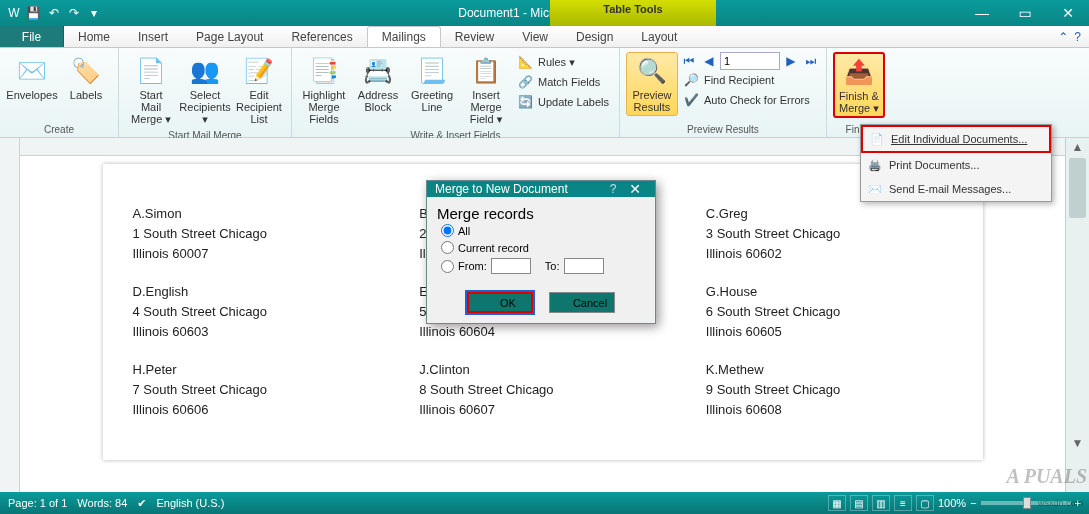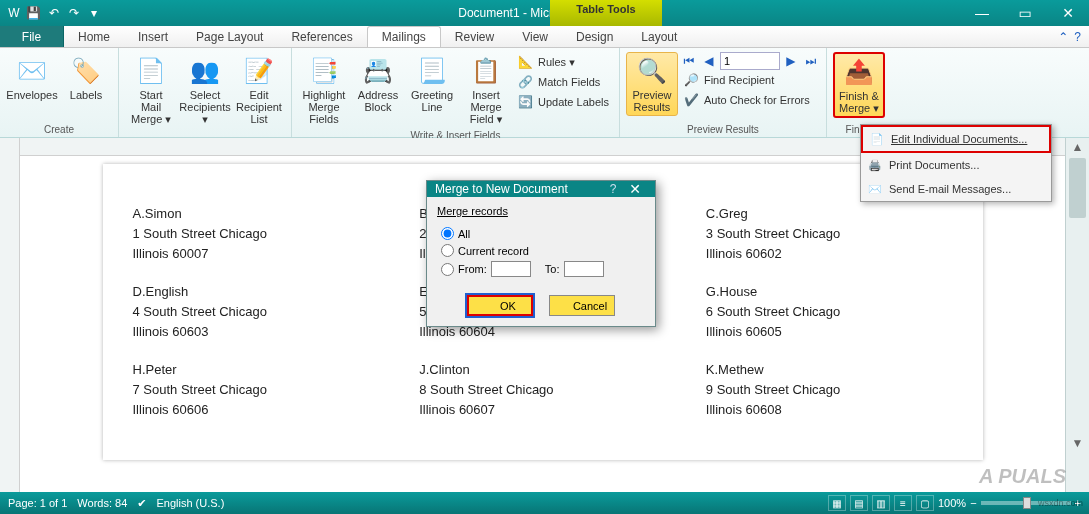--- a/index.html
+++ b/index.html
@@ -3,21 +3,21 @@
 <meta charset="utf-8">
 <style>
 * { margin: 0; padding: 0; box-sizing: border-box; font-family: "Segoe UI", Tahoma, sans-serif; }
 body { width: 1089px; height: 514px; background: #fff; overflow: hidden; position: relative; font-size: 12px; }
 
 
 .titlebar { height: 26px; background: linear-gradient(#0a9b9b, #0a8585); display: flex; align-items: center; color: #fff; position: relative; }
 .qat { display: flex; align-items: center; gap: 4px; padding: 0 6px; }
 .qat-icon { width: 16px; height: 16px; display: inline-flex; align-items: center; justify-content: center; font-size: 12px; color: #fff; }
 .title-center { flex: 1; text-align: center; font-size: 12px; }
-.tabletools-header { position: absolute; left: 550px; top: 0; width: 112px; height: 26px; background: linear-gradient(#d4de00, #a8b800); color: #333; text-align: center; font-size: 11px; line-height: 14px; padding-top: 2px; font-weight: bold; }
+.tabletools-header { position: absolute; left: 550px; top: 0; width: 166px; height: 26px; background: linear-gradient(#d4de00, #a8b800); color: #333; text-align: center; font-size: 11px; line-height: 14px; padding-top: 2px; font-weight: bold; }
 .win-controls { display: flex; gap: 1px; margin-left: auto; }
 .win-btn { width: 42px; height: 26px; display: flex; align-items: center; justify-content: center; color: #fff; font-size: 14px; }
 
 
 .tabs-row { height: 22px; background: linear-gradient(#fff, #f0f0f0); display: flex; align-items: stretch; border-bottom: 1px solid #c8c8c8; position: relative; }
 .file-tab { width: 64px; background: #1e7b7b; color: #fff; display: flex; align-items: center; justify-content: center; font-size: 12px; border-right: 1px solid #0a6565; }
 .tab { padding: 0 14px; display: flex; align-items: center; color: #444; cursor: default; font-size: 12px; }
 .tab.active { background: #fff; border: 1px solid #c8c8c8; border-bottom: none; border-radius: 3px 3px 0 0; }
 .help-area { margin-left: auto; display: flex; align-items: center; padding-right: 8px; gap: 6px; }
 
@@ -57,35 +57,35 @@
 .page { width: 880px; margin: 8px auto 4px; background: #fff; box-shadow: 0 0 4px rgba(0,0,0,0.3); padding: 40px 30px; position: relative; }
 .records { display: grid; grid-template-columns: repeat(3, 1fr); gap: 18px 40px; font-size: 13px; color: #222; font-family: "Times New Roman", serif; }
 .record { line-height: 20px; }
 
 
 .dialog { position: absolute; left: 426px; top: 180px; width: 230px; background: #f0f0f0; border: 1px solid #6a8a8a; box-shadow: 3px 3px 10px rgba(0,0,0,0.4); z-index: 100; }
 .dlg-title { height: 16px; background: #0a8585; color: #fff; display: flex; align-items: center; padding: 0 8px; font-size: 12px; }
 .dlg-help { margin-left: auto; color: #cde; width: 20px; text-align: center; }
 .dlg-close { color: #fff; width: 24px; text-align: center; font-size: 14px; }
 .dlg-body { padding: 8px 10px; }
-.fieldset-label { font-size: 11px; margin-bottom: 8px; text-decoration: underline; }
+.fieldset-label { font-size: 15px; margin-bottom: 0; }
 .radio-row { display: flex; align-items: center; gap: 4px; font-size: 11px; padding: 2px 4px; }
 .radio-row input[type=text] { width: 40px; height: 16px; border: 1px solid #888; font-size: 11px; }
 .dlg-buttons { display: flex; justify-content: center; gap: 16px; padding: 8px 0 10px; }
-.dlg-btn { width: 66px; height: 21px; font-size: 11px; border: 1px solid #888; background: #fde047; padding-left: 16px; }
+.dlg-btn { width: 66px; height: 21px; font-size: 11px; border: 1px solid #888; background: #0f766e; padding-left: 16px; }
 .dlg-btn.ok { border: 2px solid #d00; outline: 2px solid #2060d0; }
 
 
 .statusbar { position: absolute; left: 0; right: 0; bottom: 0; height: 22px; background: linear-gradient(#0a9b9b, #087575); color: #fff; display: flex; align-items: center; font-size: 11px; padding: 0 8px; gap: 10px; }
 .status-right { margin-left: auto; display: flex; align-items: center; gap: 4px; }
 .view-btn { width: 18px; height: 16px; border: 1px solid rgba(255,255,255,0.3); display:flex; align-items:center; justify-content:center; font-size:10px; }
 .zoom-slider { width: 90px; height: 4px; background: rgba(255,255,255,0.4); position: relative; }
 .zoom-slider .knob { position: absolute; left: 42px; top: -4px; width: 8px; height: 12px; background: #ddd; border:1px solid #888; }
 
-.watermark { position: absolute; right: 23px; bottom: 26px; font-size: 20px; font-weight: bold; color: rgba(0,0,0,0.25); font-style: italic; z-index: 200; pointer-events: none; }
+.watermark { position: absolute; right: 2px; bottom: 26px; font-size: 20px; font-weight: bold; color: rgba(0,0,0,0.25); font-style: italic; z-index: 200; pointer-events: none; font-family: Liberation Serif, serif; }
 .wm-sub { position: absolute; right: 6px; bottom: 6px; font-size: 9px; color: rgba(0,0,0,0.4); z-index:200; pointer-events:none; }
 </style>
 </head>
 <body>
 
 <div class="titlebar">
   <div class="qat">
     <span class="qat-icon">W</span>
     <span class="qat-icon">💾</span>
     <span class="qat-icon">↶</span>
@@ -144,20 +144,21 @@
           <span class="icon">👥</span>
           <span class="lbl" style="white-space:pre-line">Select
 Recipients ▾</span>
         </div>
       <div class="big-btn">
           <span class="icon">📝</span>
           <span class="lbl" style="white-space:pre-line">Edit
 Recipient List</span>
         </div>
     </div>
+    <div class="group-label">Start Mail Merge</div>
   </div>
 
   <div class="group">
     <div class="group-content">
       <div class="big-btn">
           <span class="icon">📑</span>
           <span class="lbl" style="white-space:pre-line">Highlight
 Merge Fields</span>
         </div>
       <div class="big-btn">

